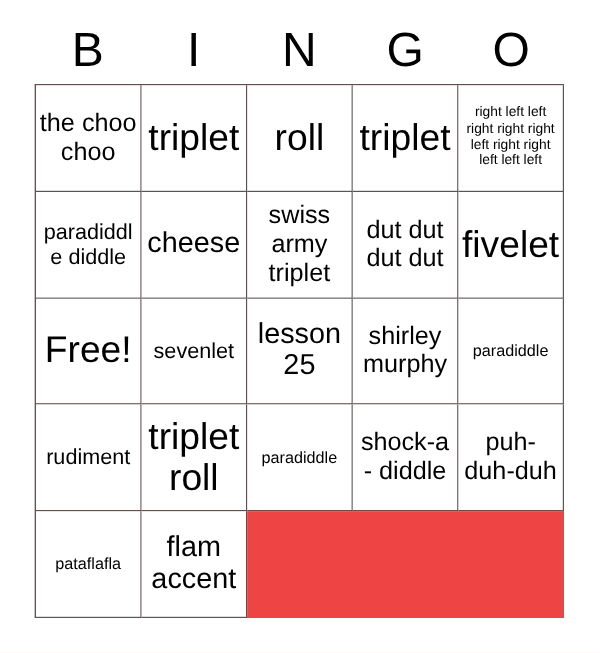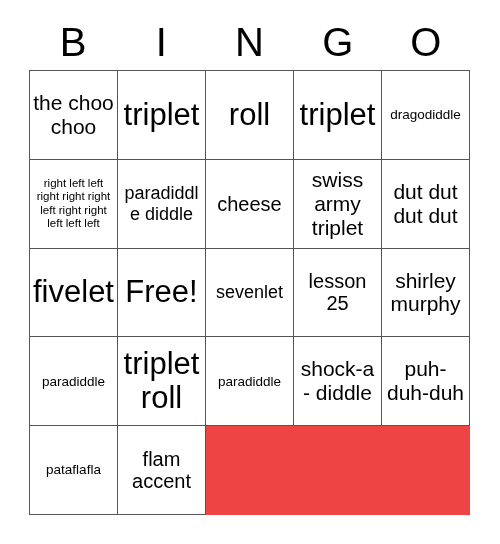--- a/index.html
+++ b/index.html
@@ -75,21 +75,21 @@
     line-height: 1.12;
     word-wrap: break-word;
     overflow-wrap: break-word;
     hyphens: none;
   }
   
   .fs-xs  { font-size: 11.5px; line-height: 1.16; }
   .fs-sm  { font-size: 13.5px; line-height: 1.15; }
   .fs-md  { font-size: 18px;   line-height: 1.15; }
   .fs-lg  { font-size: 21px;   line-height: 1.14; }
-  .fs-xl  { font-size: 20px;   line-height: 1.12; }
+  .fs-xl  { font-size: 24px;   line-height: 1.12; }
   .fs-xxl { font-size: 31px;   line-height: 1.10; }
   .fs-huge{ font-size: 36px;   line-height: 1.08; }
 </style>
 </head>
 <body>
 
 <div id="bingo-card">
 
   <div id="header-row">
     <div class="header-letter">B</div>
@@ -105,23 +105,20 @@
         <span class="cell-text fs-lg">the choo choo</span>
       </div>
     <div class="cell">
         <span class="cell-text fs-xxl">triplet</span>
       </div>
     <div class="cell">
         <span class="cell-text fs-xxl">roll</span>
       </div>
     <div class="cell">
         <span class="cell-text fs-xxl">triplet</span>
-      </div>
-    <div class="cell">
-        <span class="cell-text fs-sm">dragodiddle</span>
       </div>
 
     <div class="cell">
         <span class="cell-text fs-xs">right left left right right right left right right left left left</span>
       </div>
     <div class="cell">
         <span class="cell-text fs-md">paradiddle diddle</span>
       </div>
     <div class="cell">
         <span class="cell-text fs-xl">cheese</span>
@@ -146,20 +143,23 @@
     <div class="cell">
         <span class="cell-text fs-xl">lesson 25</span>
       </div>
     <div class="cell">
         <span class="cell-text fs-lg">shirley murphy</span>
       </div>
     <div class="cell">
         <span class="cell-text fs-sm">paradiddle</span>
       </div>
     <div class="cell">
+        <span class="cell-text fs-md">rudiment</span>
+      </div>
+    <div class="cell">
         <span class="cell-text fs-xxl">triplet roll</span>
       </div>
 
     <div class="cell">
         <span class="cell-text fs-sm">paradiddle</span>
       </div>
     <div class="cell">
         <span class="cell-text fs-lg">shock-a - diddle</span>
       </div>
     <div class="cell">

